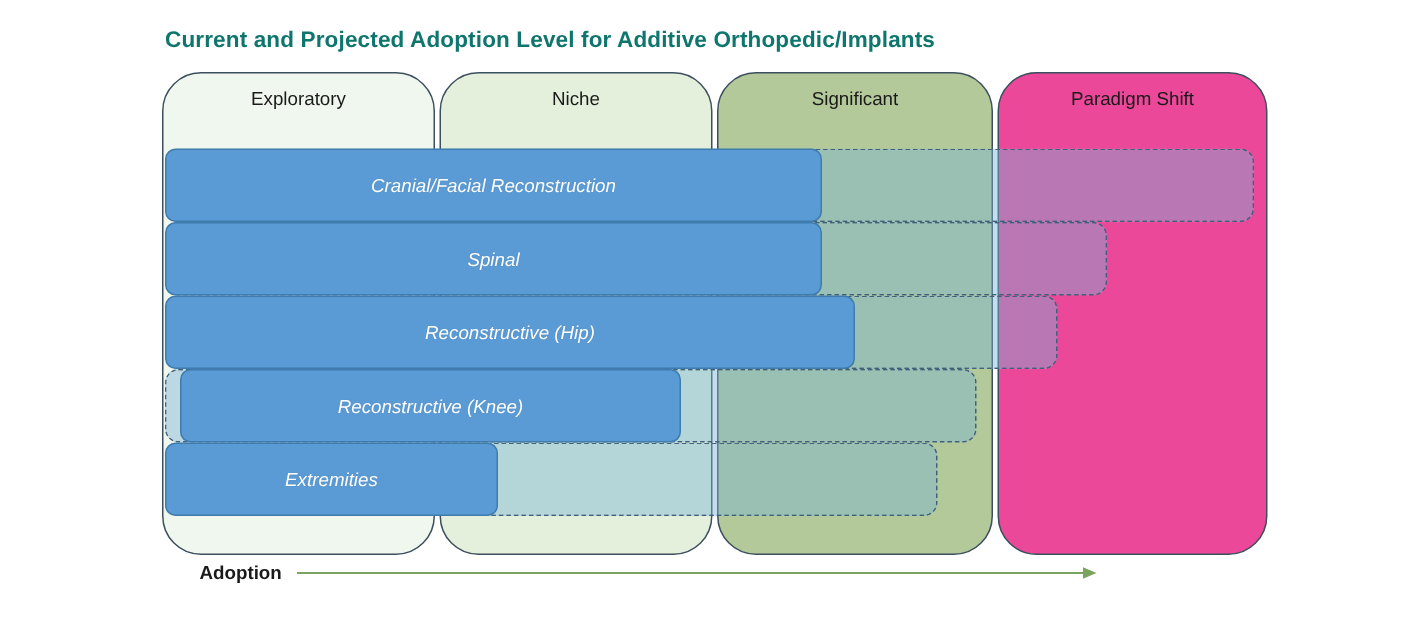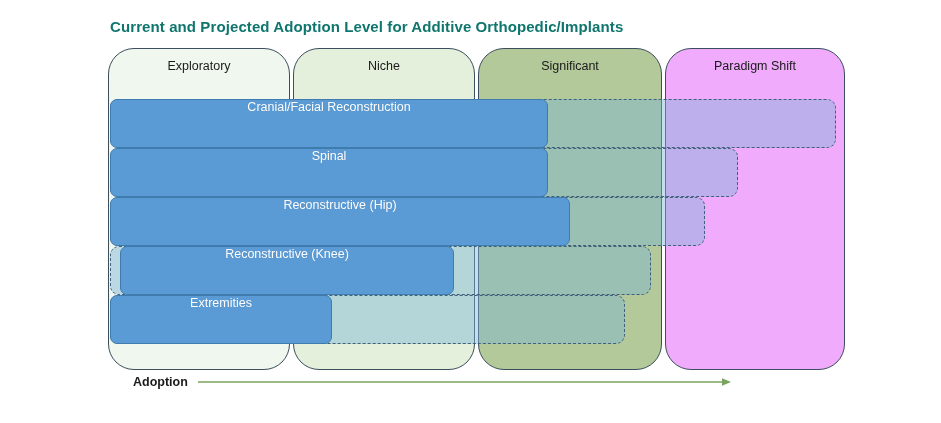--- a/index.html
+++ b/index.html
@@ -65,21 +65,23 @@
     border-radius: 9px;
     background: rgba(120,180,215,0.44);
   }
   .bar-current {
     position: absolute;
     box-sizing: border-box;
     border: 1px solid #3f7cad;
     border-radius: 7px;
     background: #5b9bd5;
     display: flex;
+    align-items: center;
     justify-content: center;
+    font-style: italic;
   }
   .bar-label {
     font-size: 12.5px;
     color: #ffffff;
     white-space: nowrap;
     text-shadow: 0 0 1px rgba(0,0,0,0.12);
   }
 
   
   #adoption-axis {
@@ -134,21 +136,21 @@
   <div id="columns-layer">
     <div class="stage-column" style="left: 108px; width: 182px; background: rgb(240, 247, 238);">
       <div class="stage-label">Exploratory</div>
     </div>
     <div class="stage-column" style="left: 293px; width: 182px; background: rgb(228, 240, 220);">
       <div class="stage-label">Niche</div>
     </div>
     <div class="stage-column" style="left: 478px; width: 184px; background: rgb(180, 201, 154);">
       <div class="stage-label">Significant</div>
     </div>
-    <div class="stage-column" style="left: 665px; width: 180px; background: #f0abfc;">
+    <div class="stage-column" style="left: 665px; width: 180px; background: #ec4899;">
       <div class="stage-label">Paradigm Shift</div>
     </div>
   </div>
 
   <div id="rows-layer">
     <div class="row-group">
       <div class="bar-projected" style="left: 110px; width: 726px; top: 99px; height: 49px;"></div>
       <div class="bar-current" style="left: 110px; width: 438px; top: 99px; height: 49px;">
         <span class="bar-label">Cranial/Facial Reconstruction</span>
       </div>

